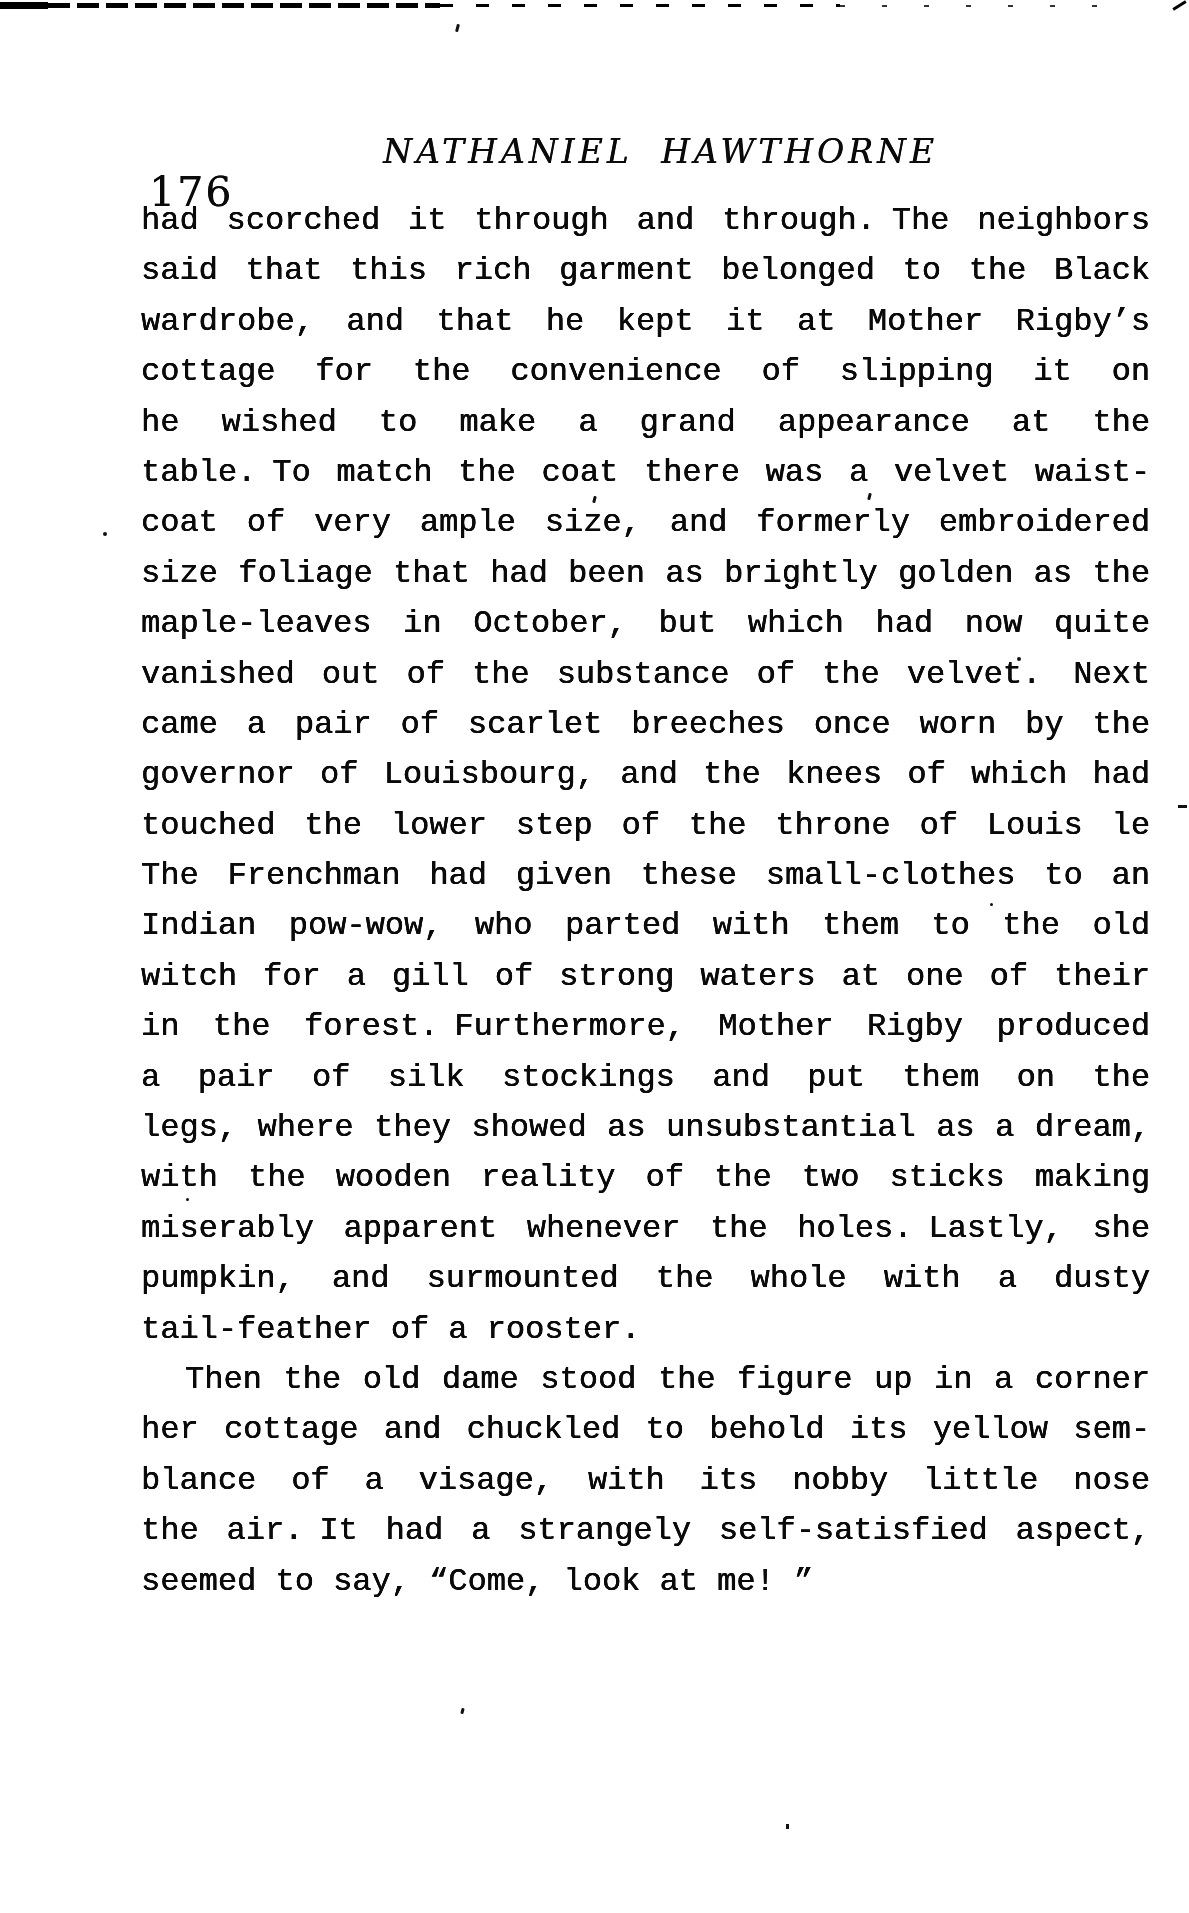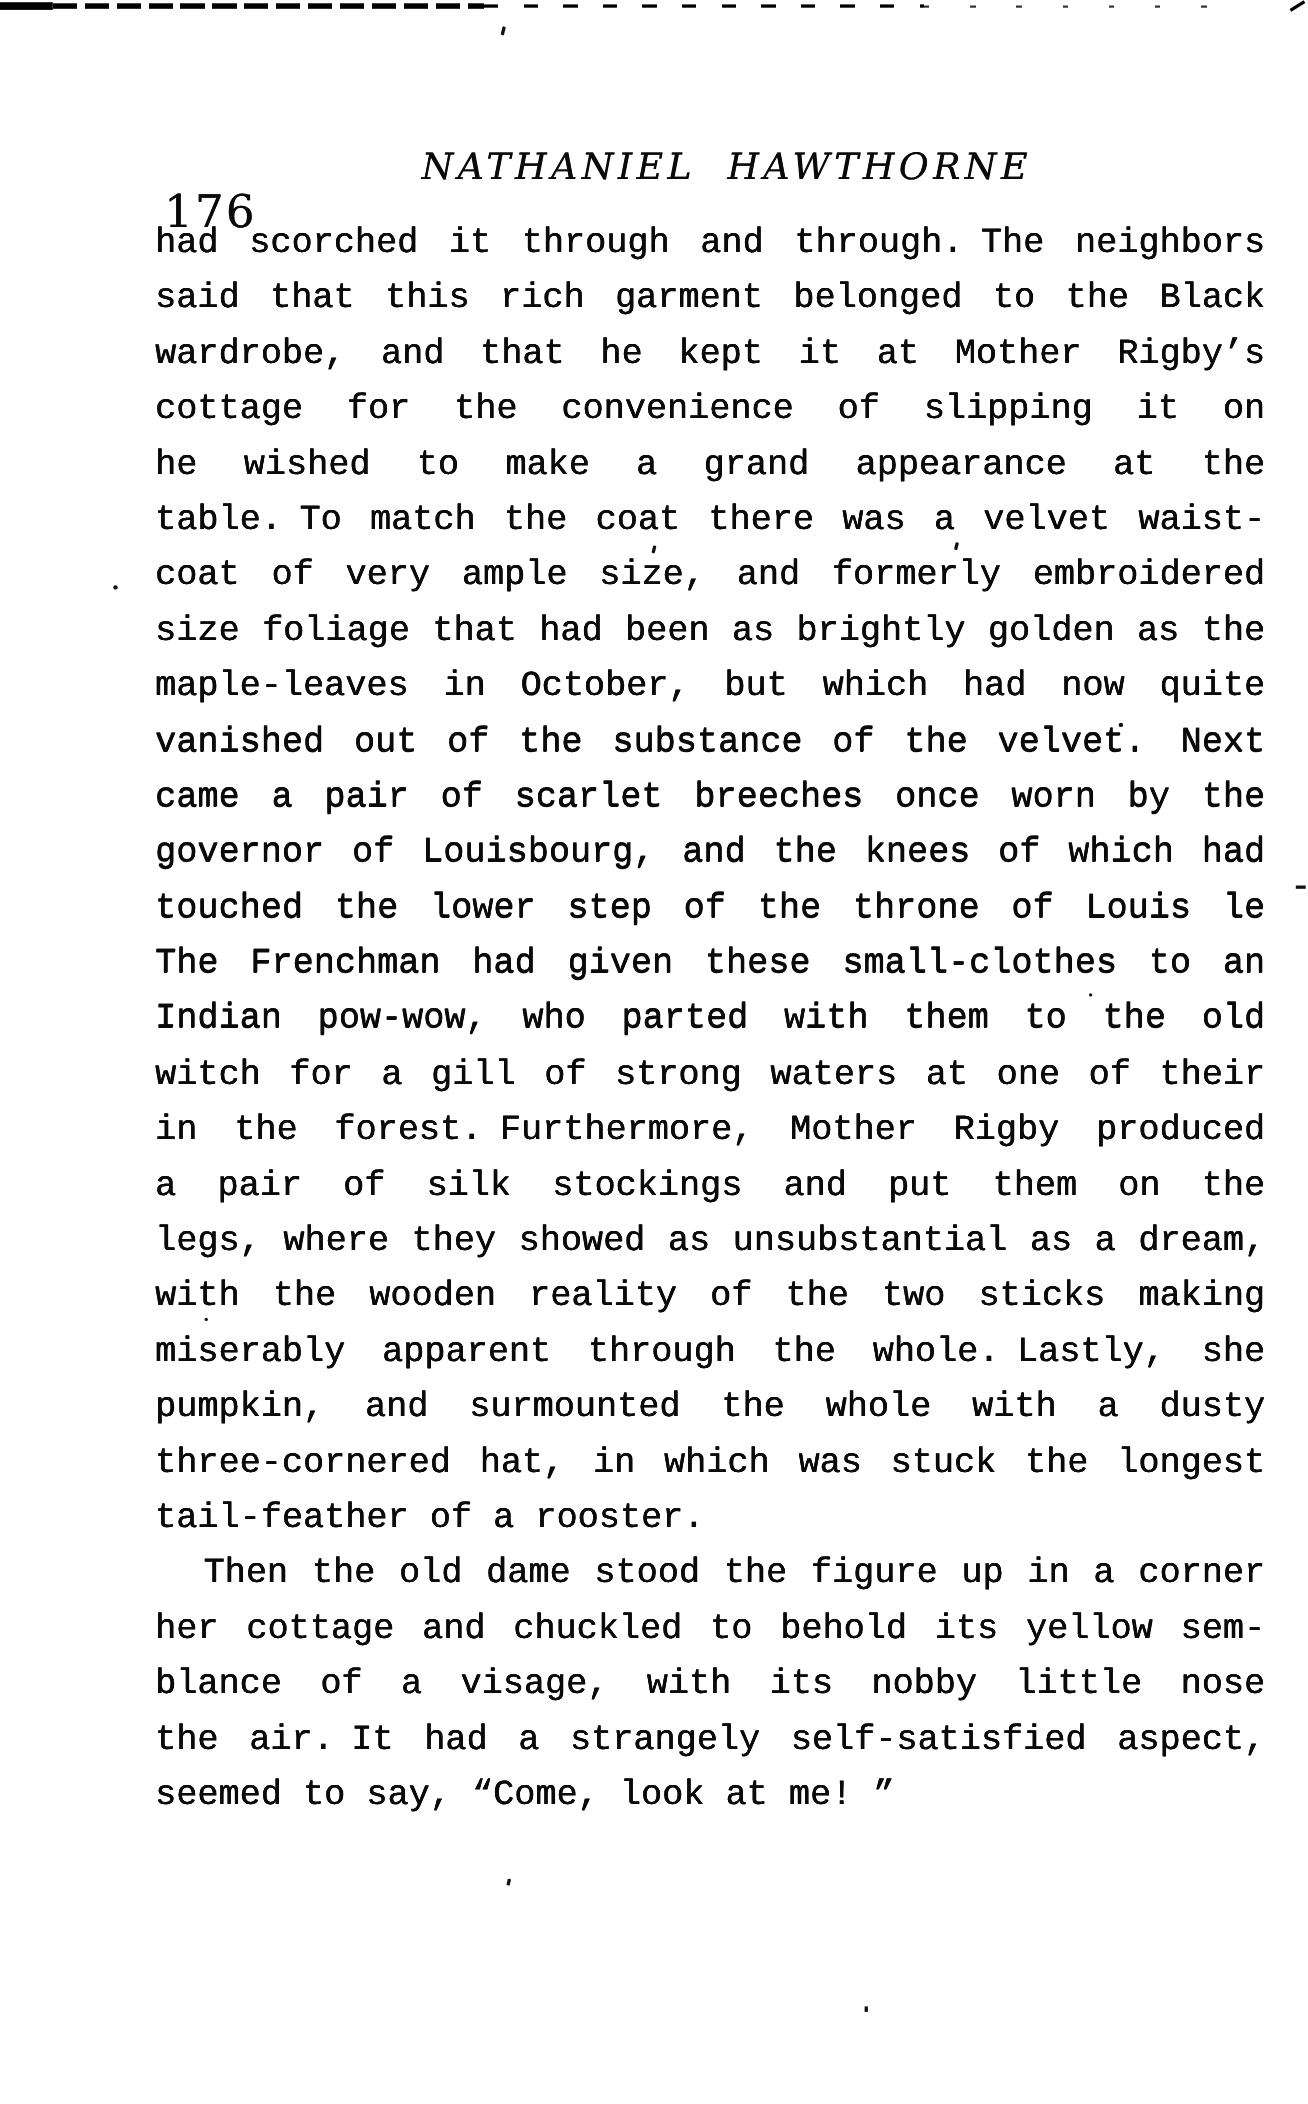--- a/index.html
+++ b/index.html
@@ -114,23 +114,22 @@
       <div class="line">came a pair of scarlet breeches once worn by the French</div>
       <div class="line">governor of Louisbourg, and the knees of which had</div>
       <div class="line">touched the lower step of the throne of Louis le Grand.¹</div>
       <div class="line">The Frenchman had given these small-clothes to an</div>
       <div class="line">Indian pow-wow, who parted with them to the old</div>
       <div class="line">witch for a gill of strong waters at one of their dances</div>
       <div class="line">in the forest. Furthermore, Mother Rigby produced</div>
       <div class="line">a pair of silk stockings and put them on the figure’s</div>
       <div class="line">legs, where they showed as unsubstantial as a dream,</div>
       <div class="line">with the wooden reality of the two sticks making itself</div>
-      <div class="line">miserably apparent through the whole. Lastly, she</div>
+      <div class="line">miserably apparent whenever the holes. Lastly, she</div>
       <div class="line">pumpkin, and surmounted the whole with a dusty</div>
-      <div class="line">three-cornered hat, in which was stuck the longest</div>
       <div class="line last">tail-feather of a rooster.</div>
       <div class="line indent">Then the old dame stood the figure up in a corner of</div>
       <div class="line">her cottage and chuckled to behold its yellow sem-</div>
       <div class="line">blance of a visage, with its nobby little nose thrust into</div>
       <div class="line">the air. It had a strangely self-satisfied aspect, and</div>
       <div class="line last">seemed to say, “Come, look at me! ”</div>
     </div>
 
   <span class="speck tick" style="left:456px; top:24px;"></span>
   <span class="speck tick" style="left:593px; top:496px; height:7px;"></span>

